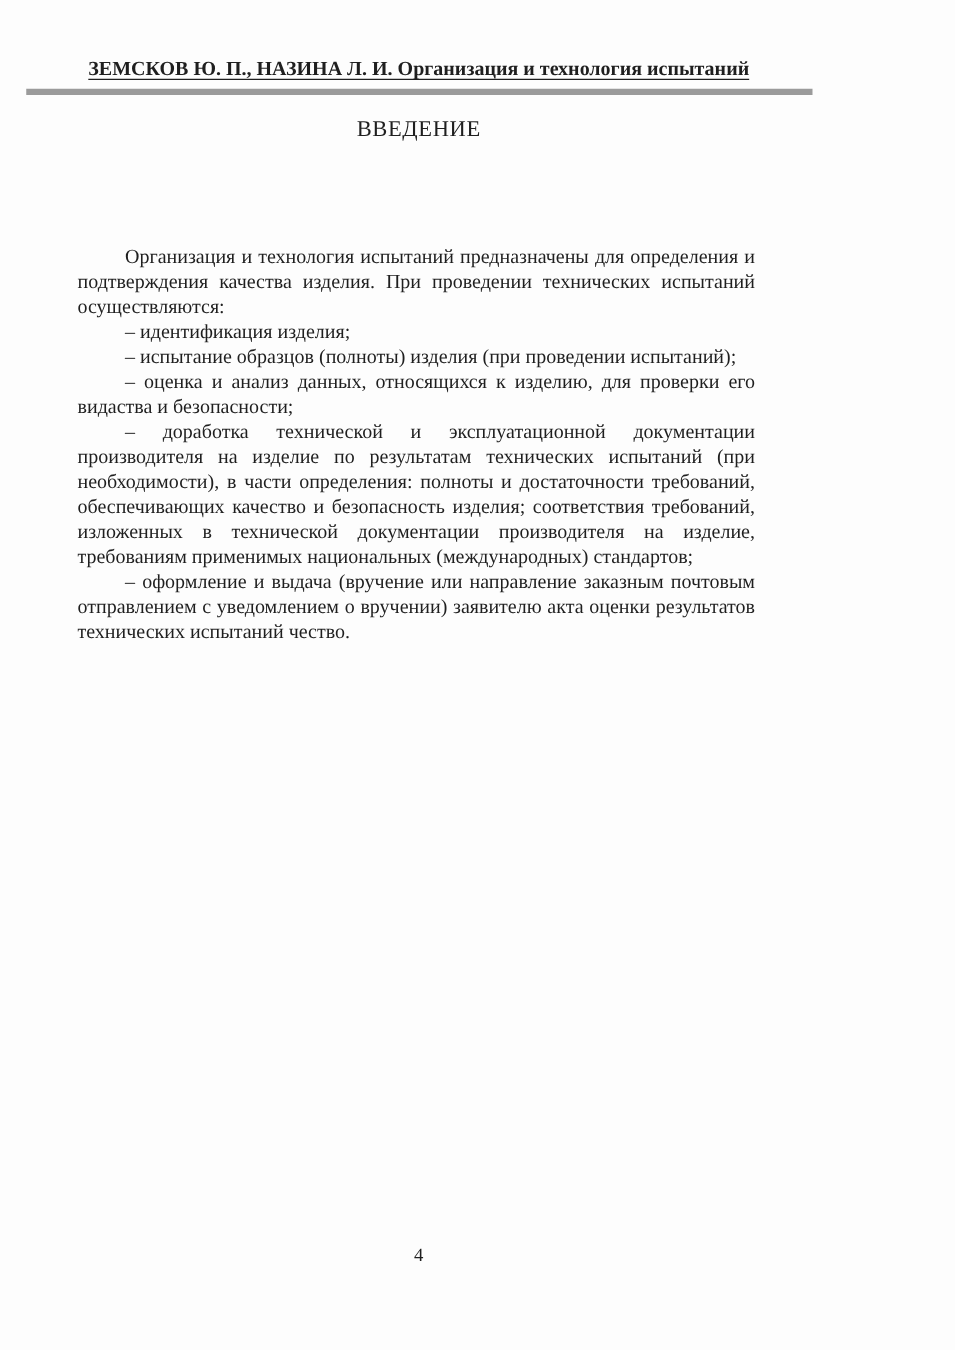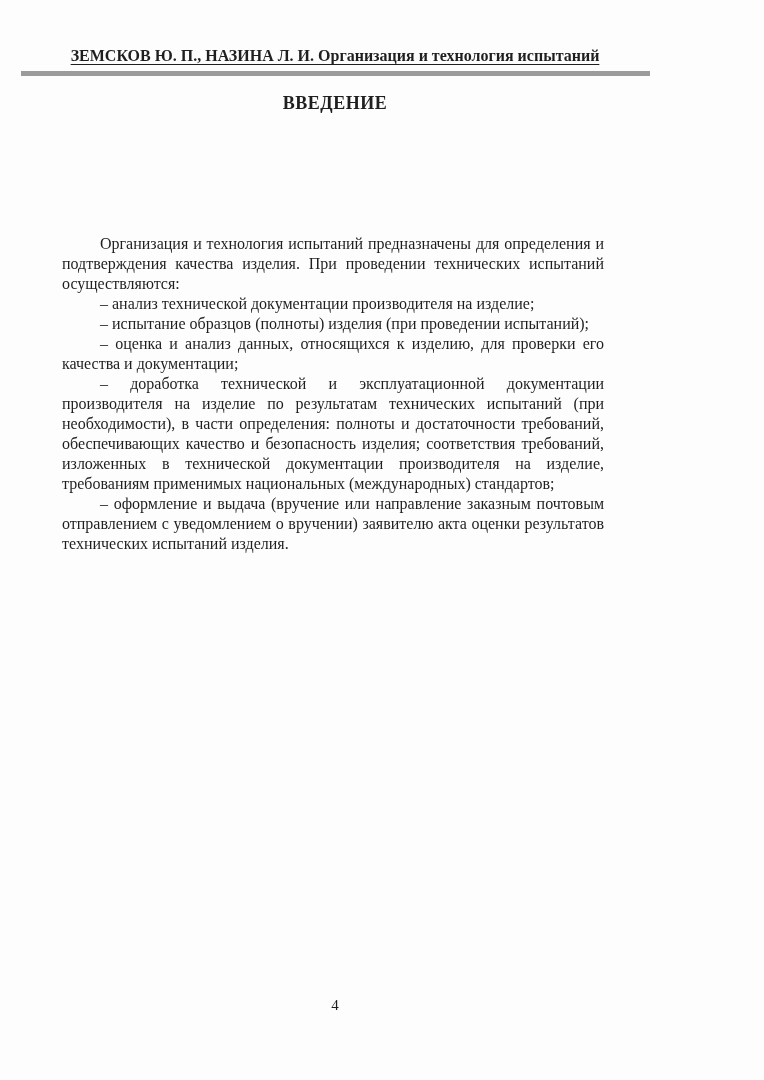--- a/index.html
+++ b/index.html
@@ -34,28 +34,28 @@
   }
   .header-rule {
     width: 629px;
     height: 5px;
     margin: 5px auto 0 auto;
     background: var(--rule);
   }
   .page-title {
     margin: 17px 0 0 0;
     text-align: center;
-    font-weight: 700;
+    font-weight: 400;
     font-size: 18px;
     letter-spacing: 0.5px;
     line-height: 21px;
     color: var(--text);
   }
   .body-block {
-    margin: 120px 66px 0 62px;
+    margin: 82px 66px 0 62px;
   }
   .body-block p {
     margin: 0;
     font-size: 16px;
     line-height: 20px;
     text-align: justify;
     text-indent: 38px;
     hyphens: manual;
     -webkit-hyphens: manual;
     color: var(--text);
@@ -77,22 +77,22 @@
 <div class="page">
 
   <div class="running-header">ЗЕМСКОВ Ю. П., НАЗИНА Л. И. Организация и технология испытаний</div>
 
   <div class="header-rule"></div>
 
   <h1 class="page-title">ВВЕДЕНИЕ</h1>
 
   <div class="body-block">
       <p>Организация и технология испытаний предназначены для определения и подтверждения качества изделия. При проведении технических испытаний осу­ществляются:</p>
-      <p>– анализ технической документации производителя на изделие;</p>
+      <p>– идентификация изделия;</p>
       <p>– испытание образцов (полноты) изделия (при проведении испытаний);</p>
-      <p>– оценка и анализ данных, относящихся к изделию, для проверки его каче­ства и документации;</p>
+      <p>– оценка и анализ данных, относящихся к изделию, для проверки его вида­ства и безопасности;</p>
       <p>– доработка технической и эксплуатационной документации производите­ля на изделие по результатам технических испытаний (при необходимости), в части определения: полноты и достаточности требований, обеспечивающих ка­чество и безопасность изделия; соответствия требований, изложенных в техни­ческой документации производителя на изделие, требованиям применимых национальных (международных) стандартов;</p>
-      <p>– оформление и выдача (вручение или направление заказным почтовым отправлением с уведомлением о вручении) заявителю акта оценки результатов технических испытаний изделия.</p>
+      <p>– оформление и выдача (вручение или направление заказным почтовым отправлением с уведомлением о вручении) заявителю акта оценки результатов технических испытаний чество.</p>
     </div>
 
   <div class="page-number">4</div>
 
 </div>
 
 </body></html>

